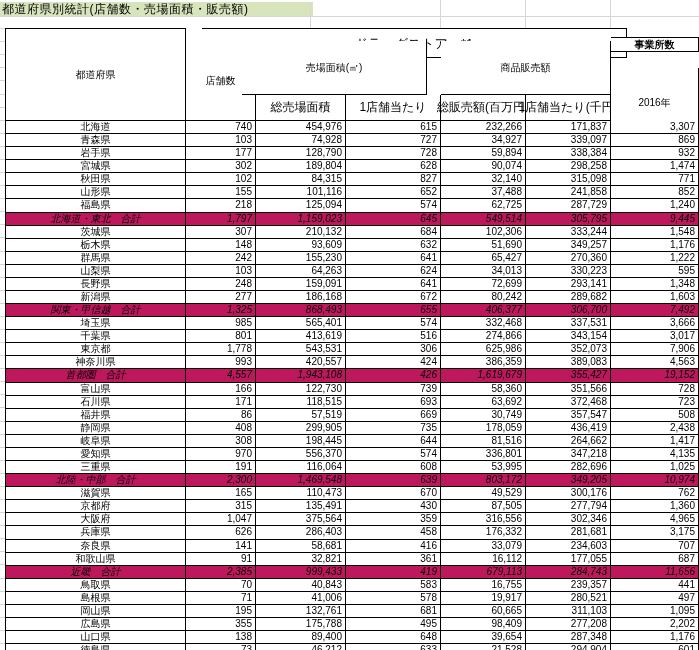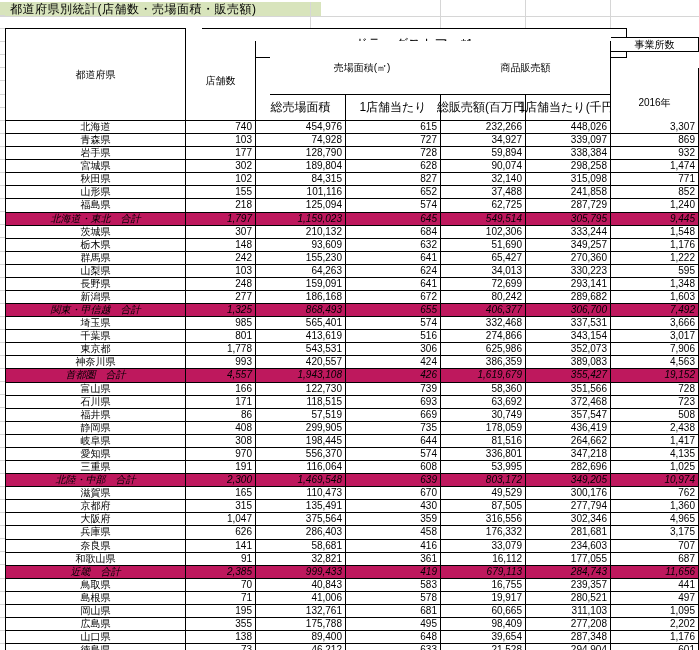--- a/index.html
+++ b/index.html
@@ -1,20 +1,20 @@
 <!DOCTYPE html>
 <html><head>
 <meta charset="utf-8">
 <style>
   html,body{margin:0;padding:0;background:#fff;}
   .sheet{position:relative;width:699px;height:650px;overflow:hidden;background:#ffffff;
          font-family:"Liberation Sans","DejaVu Sans",sans-serif;color:#000;}
   
   .title-bar{position:absolute;left:0;top:2px;width:311px;height:14px;background:#d8e4bc;
-             font-size:12px;line-height:14px;letter-spacing:0.5px;padding-left:10px;white-space:nowrap;overflow:hidden;}
+             font-size:12px;line-height:14px;letter-spacing:0.5px;padding-left:2px;white-space:nowrap;overflow:hidden;}
   
   .gl{position:absolute;background:#d6d6d6;}
   .margin-grid{position:absolute;left:0;top:3px;width:5px;height:647px;
       background:repeating-linear-gradient(to bottom,transparent 0,transparent 12.08px,#d6d6d6 12.08px,#d6d6d6 13.08px);}
   
   .tbl{position:absolute;left:5px;top:28px;width:694px;height:622px;border-left:1px solid #000;overflow:hidden;}
   .hcell{position:absolute;box-sizing:border-box;border-right:1px solid #000;border-bottom:1px solid #000;
          display:flex;align-items:center;justify-content:center;text-align:center;
          font-size:10px;line-height:11px;background:#fff;white-space:nowrap;}
   .bt{border-top:1px solid #000;}
@@ -45,37 +45,37 @@
   <div class="gl" style="left:310px;top:2px;width:1px;height:26px;"></div>
   <div class="gl" style="left:440px;top:0;width:1px;height:28px;"></div>
   <div class="gl" style="left:525px;top:0;width:1px;height:28px;"></div>
   <div class="gl" style="left:610px;top:0;width:1px;height:28px;"></div>
 
   <div class="tbl">
 
     <div class="hcell bt" style="left:0;top:0;width:180px;height:93px;">都道府県</div>
     <div class="hcell bt" style="left:196px;top:0;width:425px;height:30px;font-size:13px;">ドラッグストア　*1</div>
     <div class="hcell" style="left:180px;top:13px;width:70px;height:80px;">店舗数</div>
-    <div class="hcell" style="left:264px;top:13px;width:185px;height:54px;">売場面積(㎡)</div>
+    <div class="hcell" style="left:236px;top:13px;width:185px;height:54px;">売場面積(㎡)</div>
     <div class="hcell" style="left:435px;top:13px;width:170px;height:54px;">商品販売額</div>
     <div class="hcell sub" style="left:250px;top:67px;width:90px;height:26px;">総売場面積</div>
     <div class="hcell sub" style="left:340px;top:67px;width:95px;height:26px;">1店舗当たり</div>
     <div class="hcell sub" style="left:435px;top:67px;width:85px;height:26px;">総販売額(百万円)</div>
     <div class="hcell sub" style="left:520px;top:67px;width:85px;height:26px;">1店舗当たり(千円)</div>
-    <div class="hcell bt" style="left:605px;top:9px;width:88px;height:15px;">事業所数</div>
+    <div class="hcell bt" style="left:605px;top:9px;width:88px;height:15px;font-weight:bold;">事業所数</div>
     <div class="hcell" style="left:605px;top:40px;width:88px;height:69px;">2016年</div>
 
     <div class="rows" id="rows">
         <div class="row">
           <div class="cell pref">北海道</div>
           <div class="cell num c2">740</div>
           <div class="cell num c3">454,976</div>
           <div class="cell num c4">615</div>
           <div class="cell num c5">232,266</div>
-          <div class="cell num c6">448,026</div>
+          <div class="cell num c6">171,837</div>
           <div class="cell num c7">3,307</div>
         </div>
         <div class="row">
           <div class="cell pref">青森県</div>
           <div class="cell num c2">103</div>
           <div class="cell num c3">74,928</div>
           <div class="cell num c4">727</div>
           <div class="cell num c5">34,927</div>
           <div class="cell num c6">339,097</div>
           <div class="cell num c7">869</div>

